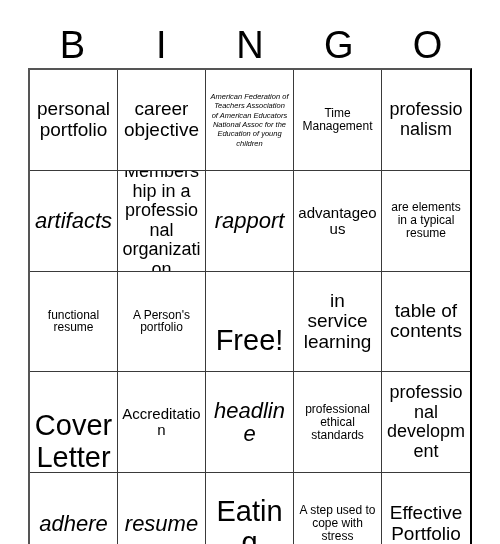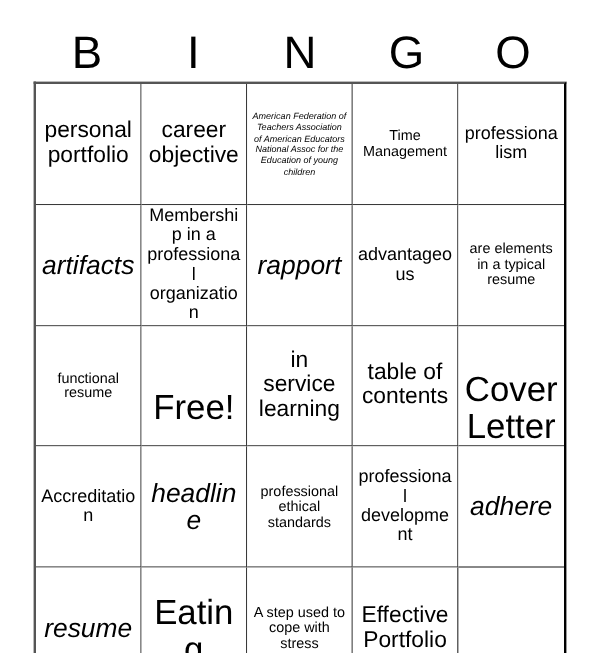--- a/index.html
+++ b/index.html
@@ -86,21 +86,21 @@
     overflow-wrap: break-word;
     width: 100%;
     color: #000000;
   }
 
   
   .fs-xxl .cell-text { font-size: 29px; margin-top: 39px; }
   .fs-xl  .cell-text { font-size: 22px; font-style: italic; }
   .fs-l   .cell-text { font-size: 19px; }
   .fs-m   .cell-text { font-size: 12px; }
-  .fs-s   .cell-text { font-size: 15px; }
+  .fs-s   .cell-text { font-size: 18px; }
   .fs-xs  .cell-text { font-size: 15px; }
   .fs-xxs .cell-text { font-size: 7.5px; line-height: 1.25; font-style: italic; }
 </style>
 </head>
 <body>
 
 <div class="card">
 
   <div class="header-row">
     <div class="header-cell">B</div>
@@ -137,20 +137,23 @@
       </div>
       <div class="cell fs-xs">
         <span class="cell-text">advantageous</span>
       </div>
       <div class="cell fs-m">
         <span class="cell-text">are elements in a typical resume</span>
       </div>
       <div class="cell fs-m">
         <span class="cell-text">functional resume</span>
       </div>
+      <div class="cell fs-m">
+        <span class="cell-text">A Person's portfolio</span>
+      </div>
       <div class="cell fs-xxl">
         <span class="cell-text">Free!</span>
       </div>
       <div class="cell fs-l">
         <span class="cell-text">in service learning</span>
       </div>
       <div class="cell fs-l">
         <span class="cell-text">table of contents</span>
       </div>
       <div class="cell fs-xxl">

